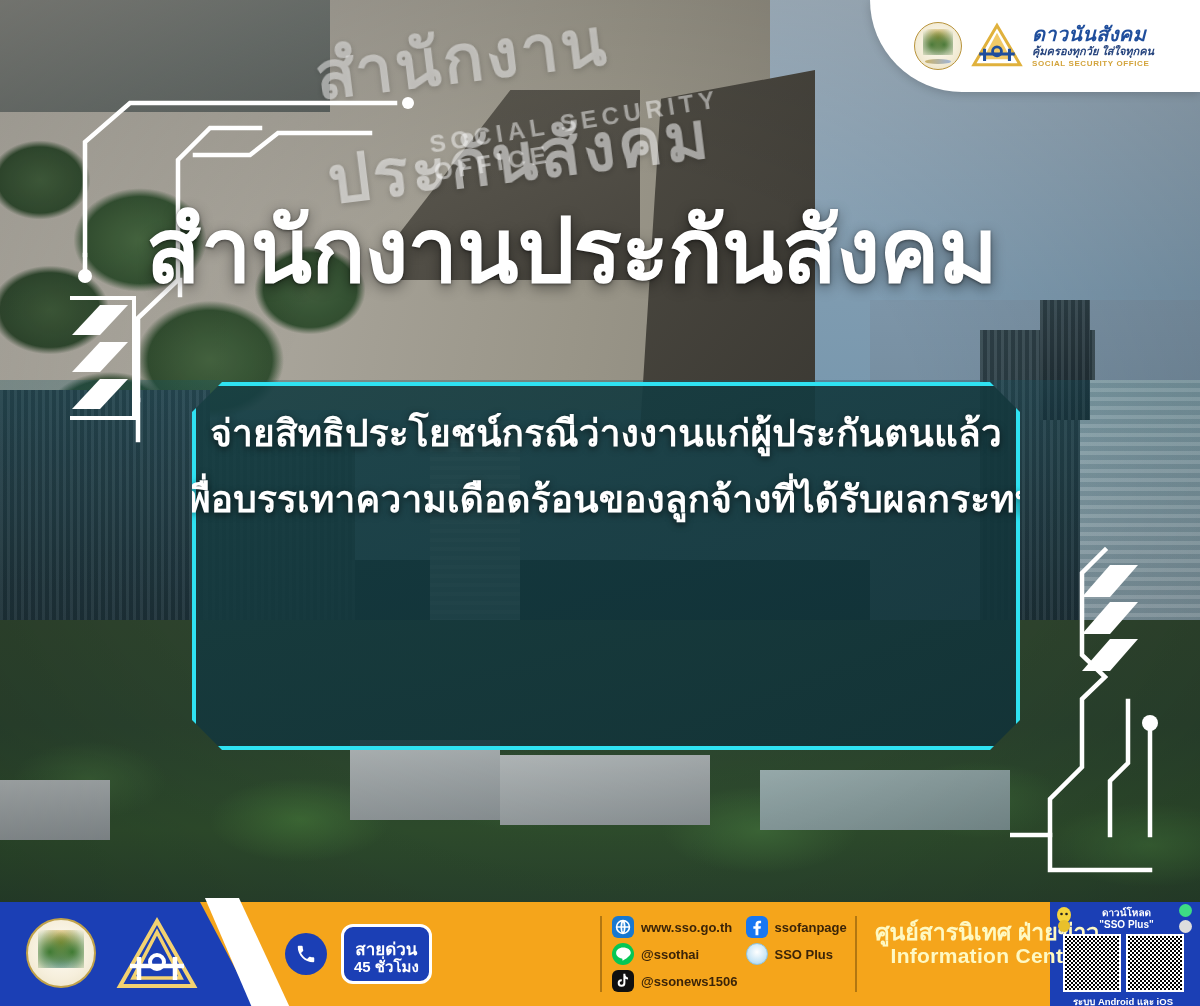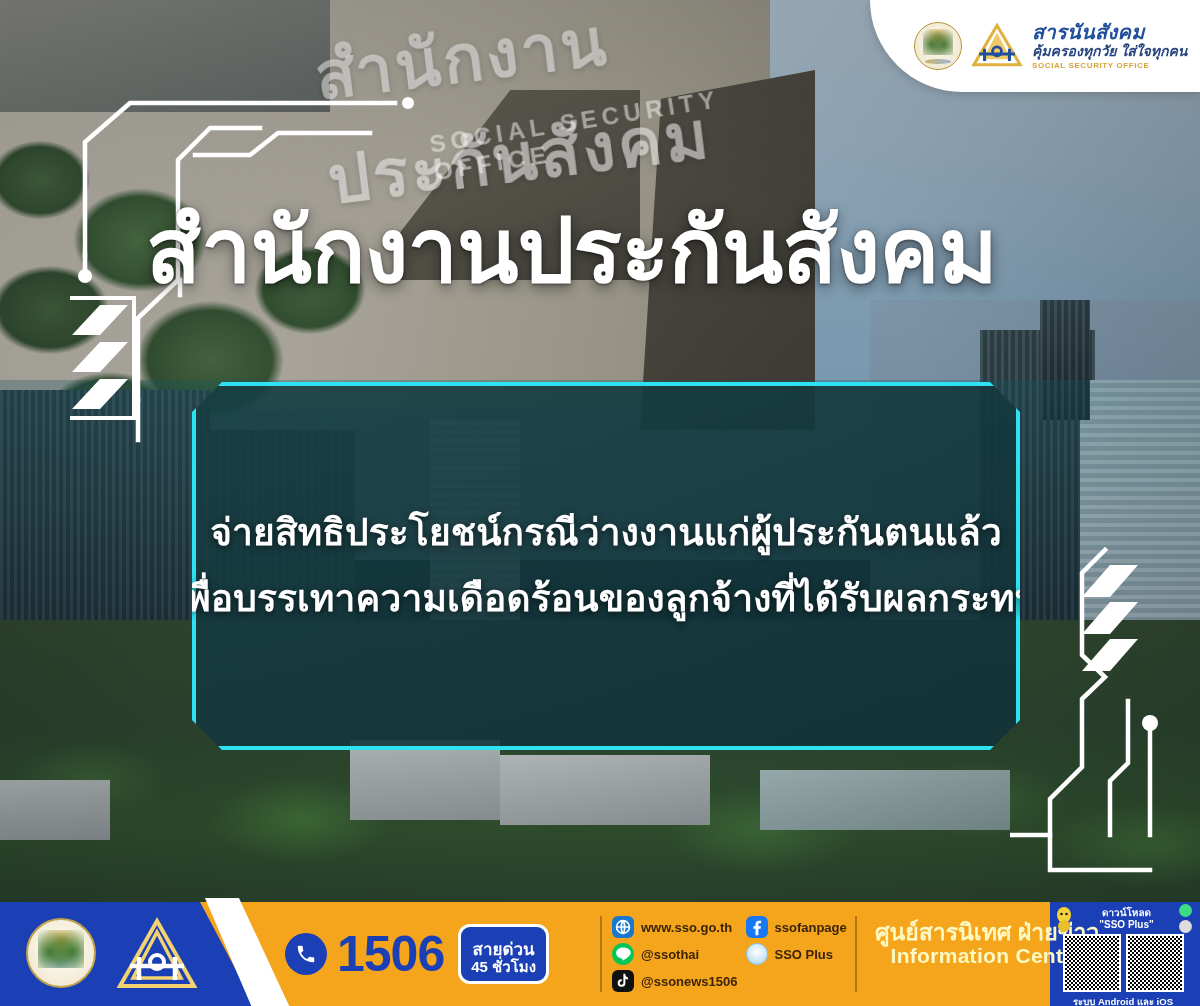--- a/index.html
+++ b/index.html
@@ -125,21 +125,21 @@
       radial-gradient(circle at 50% 35%, #c9a33c 0%, rgba(201,163,60,0) 64%);
   }
   .emblem::after {
     content:""; position:absolute; left:50%; bottom:5px; transform:translateX(-50%);
     width:26px; height:5px; border-radius:50%;
     background:linear-gradient(90deg,#cbb36a,#9fb5d8);
   }
   .sso-mark { width:54px; height:48px; flex:0 0 auto; }
   .brand-col { display:flex; flex-direction:column; line-height:1.02; }
   .brand-th { font-size:20px; font-weight:bold; color:#1f4e9c; font-style:italic; letter-spacing:.3px; }
-  .brand-sub { font-size:14px; font-weight:bold; color:#27457e; font-style:italic; margin-top:2px; }
+  .brand-sub { font-size:11px; font-weight:bold; color:#27457e; font-style:italic; margin-top:2px; }
   .brand-en { font-size:8px; font-weight:bold; color:#d3a43c; letter-spacing:.6px; margin-top:3px; }
 
   
   .circuit { position:absolute; pointer-events:none; }
 
   
   .headline {
     position:absolute; left:146px; top:206px;
     font-size:90px; font-weight:bold; color:#ffffff;
     letter-spacing:-1px; line-height:1;
@@ -147,21 +147,21 @@
   }
 
   
   .card {
     position:absolute; left:192px; top:382px; width:828px; height:368px;
     background:linear-gradient(160deg, rgba(23,62,66,.88) 0%, rgba(20,56,61,.90) 45%, rgba(17,50,56,.90) 100%);
     border:4px solid #2fe2f2;
     clip-path:polygon(30px 0, calc(100% - 30px) 0, 100% 30px, 100% calc(100% - 30px),
                       calc(100% - 30px) 100%, 30px 100%, 0 calc(100% - 30px), 0 30px);
     box-shadow:0 0 26px rgba(47,226,242,.35);
-    display:flex; flex-direction:column; justify-content:center; align-items:center;
+    display:flex; flex-direction:column; align-items:center;
     gap:22px; padding:26px 48px;
   }
   .card-line {
     color:#ffffff; font-size:37px; font-weight:bold; text-align:center;
     line-height:1.18; letter-spacing:.2px;
     text-shadow:0 2px 7px rgba(0,0,0,.6);
     white-space:nowrap;
   }
 
   
@@ -331,21 +331,21 @@
   <div class="header-badge">
     <div class="emblem"></div>
     <svg class="sso-mark" viewBox="0 0 60 54">
       <path d="M30 4 L56 48 L4 48 Z" fill="none" stroke="#e0b13c" stroke-width="3.4"></path>
       <path d="M30 12 L46 42 L14 42 Z" fill="#f0c356" opacity=".9"></path>
       <path d="M10 36 H50" stroke="#1f4e9c" stroke-width="3.4" fill="none"></path>
       <path d="M16 30 V44 M44 30 V44" stroke="#1f4e9c" stroke-width="3.4" fill="none"></path>
       <circle cx="30" cy="33" r="5" fill="none" stroke="#1f4e9c" stroke-width="3.2"></circle>
     </svg>
     <div class="brand-col">
-      <span class="brand-th">สารนันสังคม</span>
+      <span class="brand-th">ดาวนันสังคม</span>
       <span class="brand-sub">คุ้มครองทุกวัย ใส่ใจทุกคน</span>
       <span class="brand-en">SOCIAL SECURITY OFFICE</span>
     </div>
   </div>
 
   <div class="headline">สำนักงานประกันสังคม</div>
 
   <div class="card">
     <div class="card-line">จ่ายสิทธิประโยชน์กรณีว่างงานแก่ผู้ประกันตนแล้ว</div>
     <div class="card-line">เพื่อบรรเทาความเดือดร้อนของลูกจ้างที่ได้รับผลกระทบ</div>
@@ -365,21 +365,20 @@
       <path d="M23 41 V64 M59 41 V64" stroke="#ffffff" stroke-width="4.5" fill="none"></path>
       <circle cx="41" cy="46" r="7" fill="none" stroke="#ffffff" stroke-width="4"></circle>
     </svg>
 
     <div class="phone-wrap">
       <div class="phone-circle">
         <svg width="22" height="22" viewBox="0 0 24 24" fill="#ffffff">
           <path d="M6.6 10.8c1.4 2.8 3.8 5.2 6.6 6.6l2.2-2.2c.3-.3.7-.4 1-.2 1.2.4 2.4.6 3.6.6.6 0 1 .4 1 1V20c0 .6-.4 1-1 1C10.6 21 3 13.4 3 4c0-.6.4-1 1-1h3.4c.6 0 1 .4 1 1 0 1.3.2 2.5.6 3.6.1.4 0 .8-.2 1.1l-2.2 2.1z"></path>
         </svg>
       </div>
-      <div class="phone-num">1506</div>
       <div class="hotline-badge">
         <div class="l1">สายด่วน</div>
         <div class="l2">45 ชั่วโมง</div>
       </div>
     </div>
 
     <div class="divider-v" style="left:600px; top:14px; height:76px;"></div>
     <div class="divider-v" style="left:855px; top:14px; height:76px;"></div>
 
     <div class="socials">

